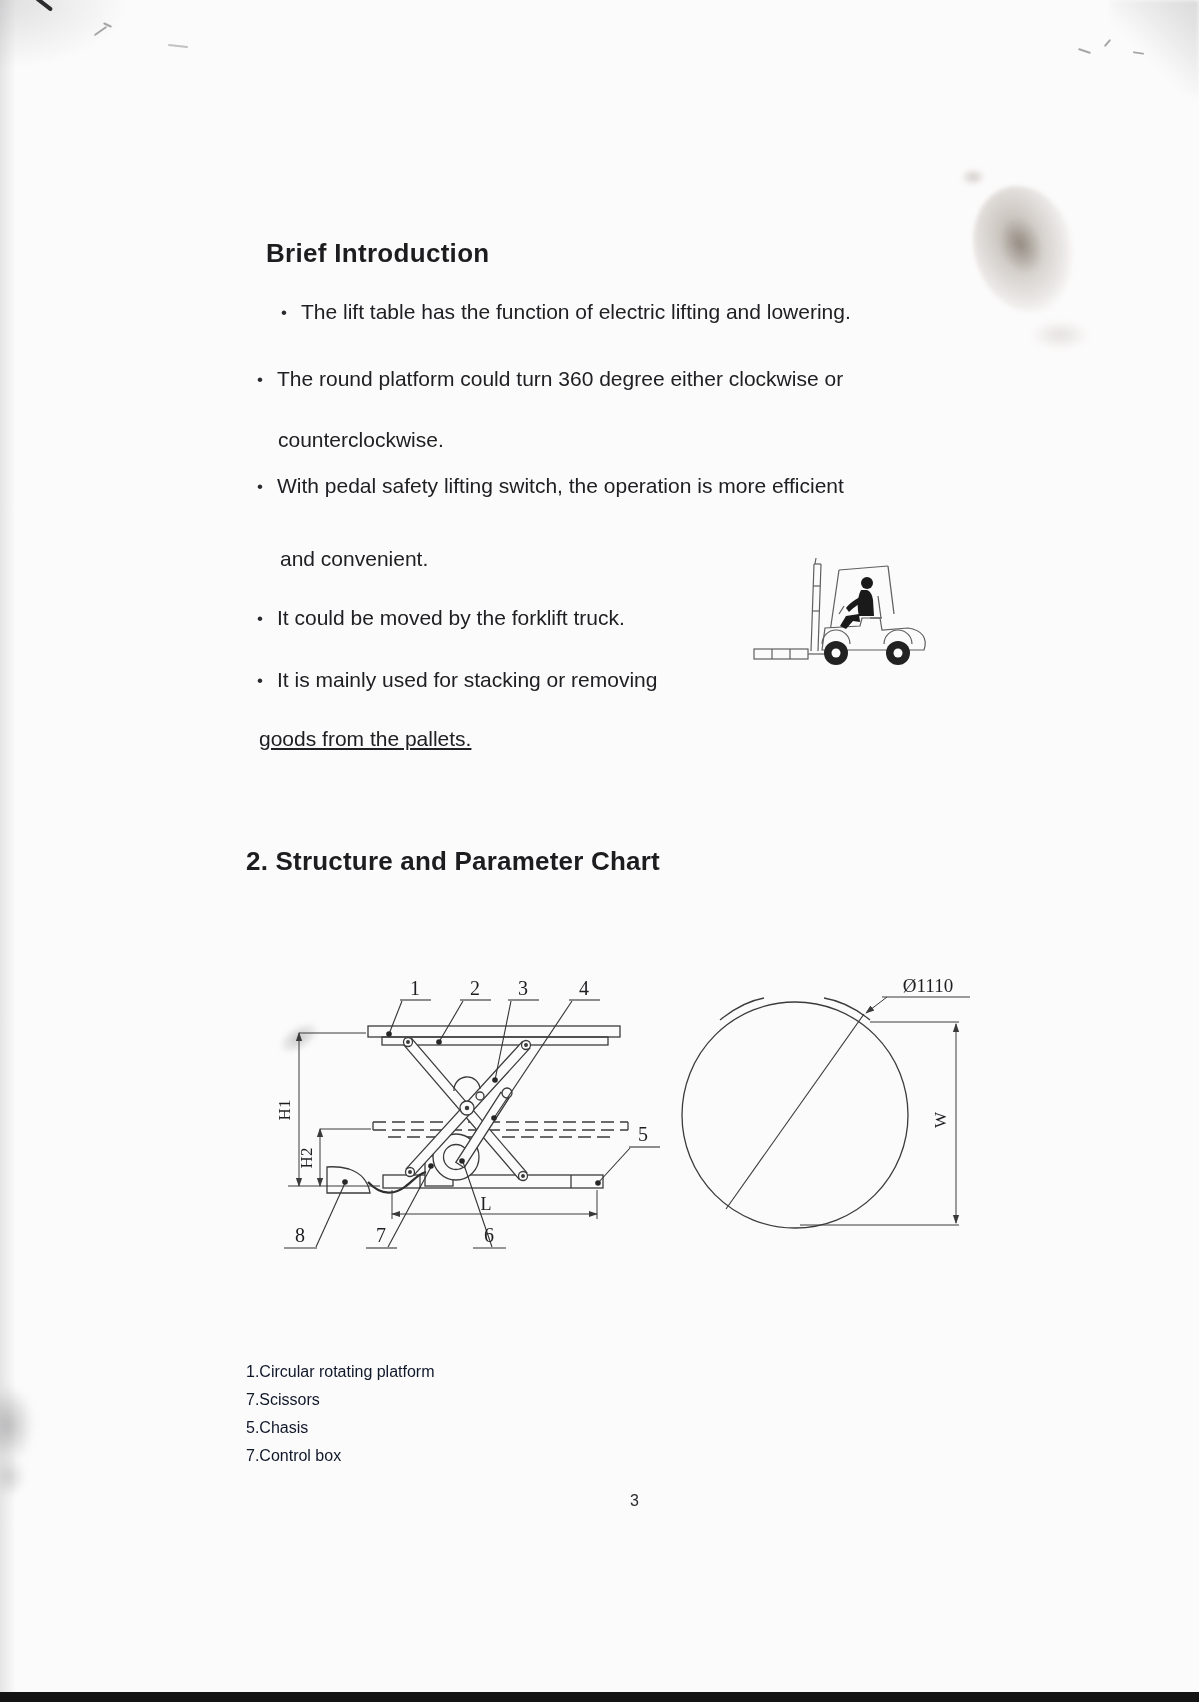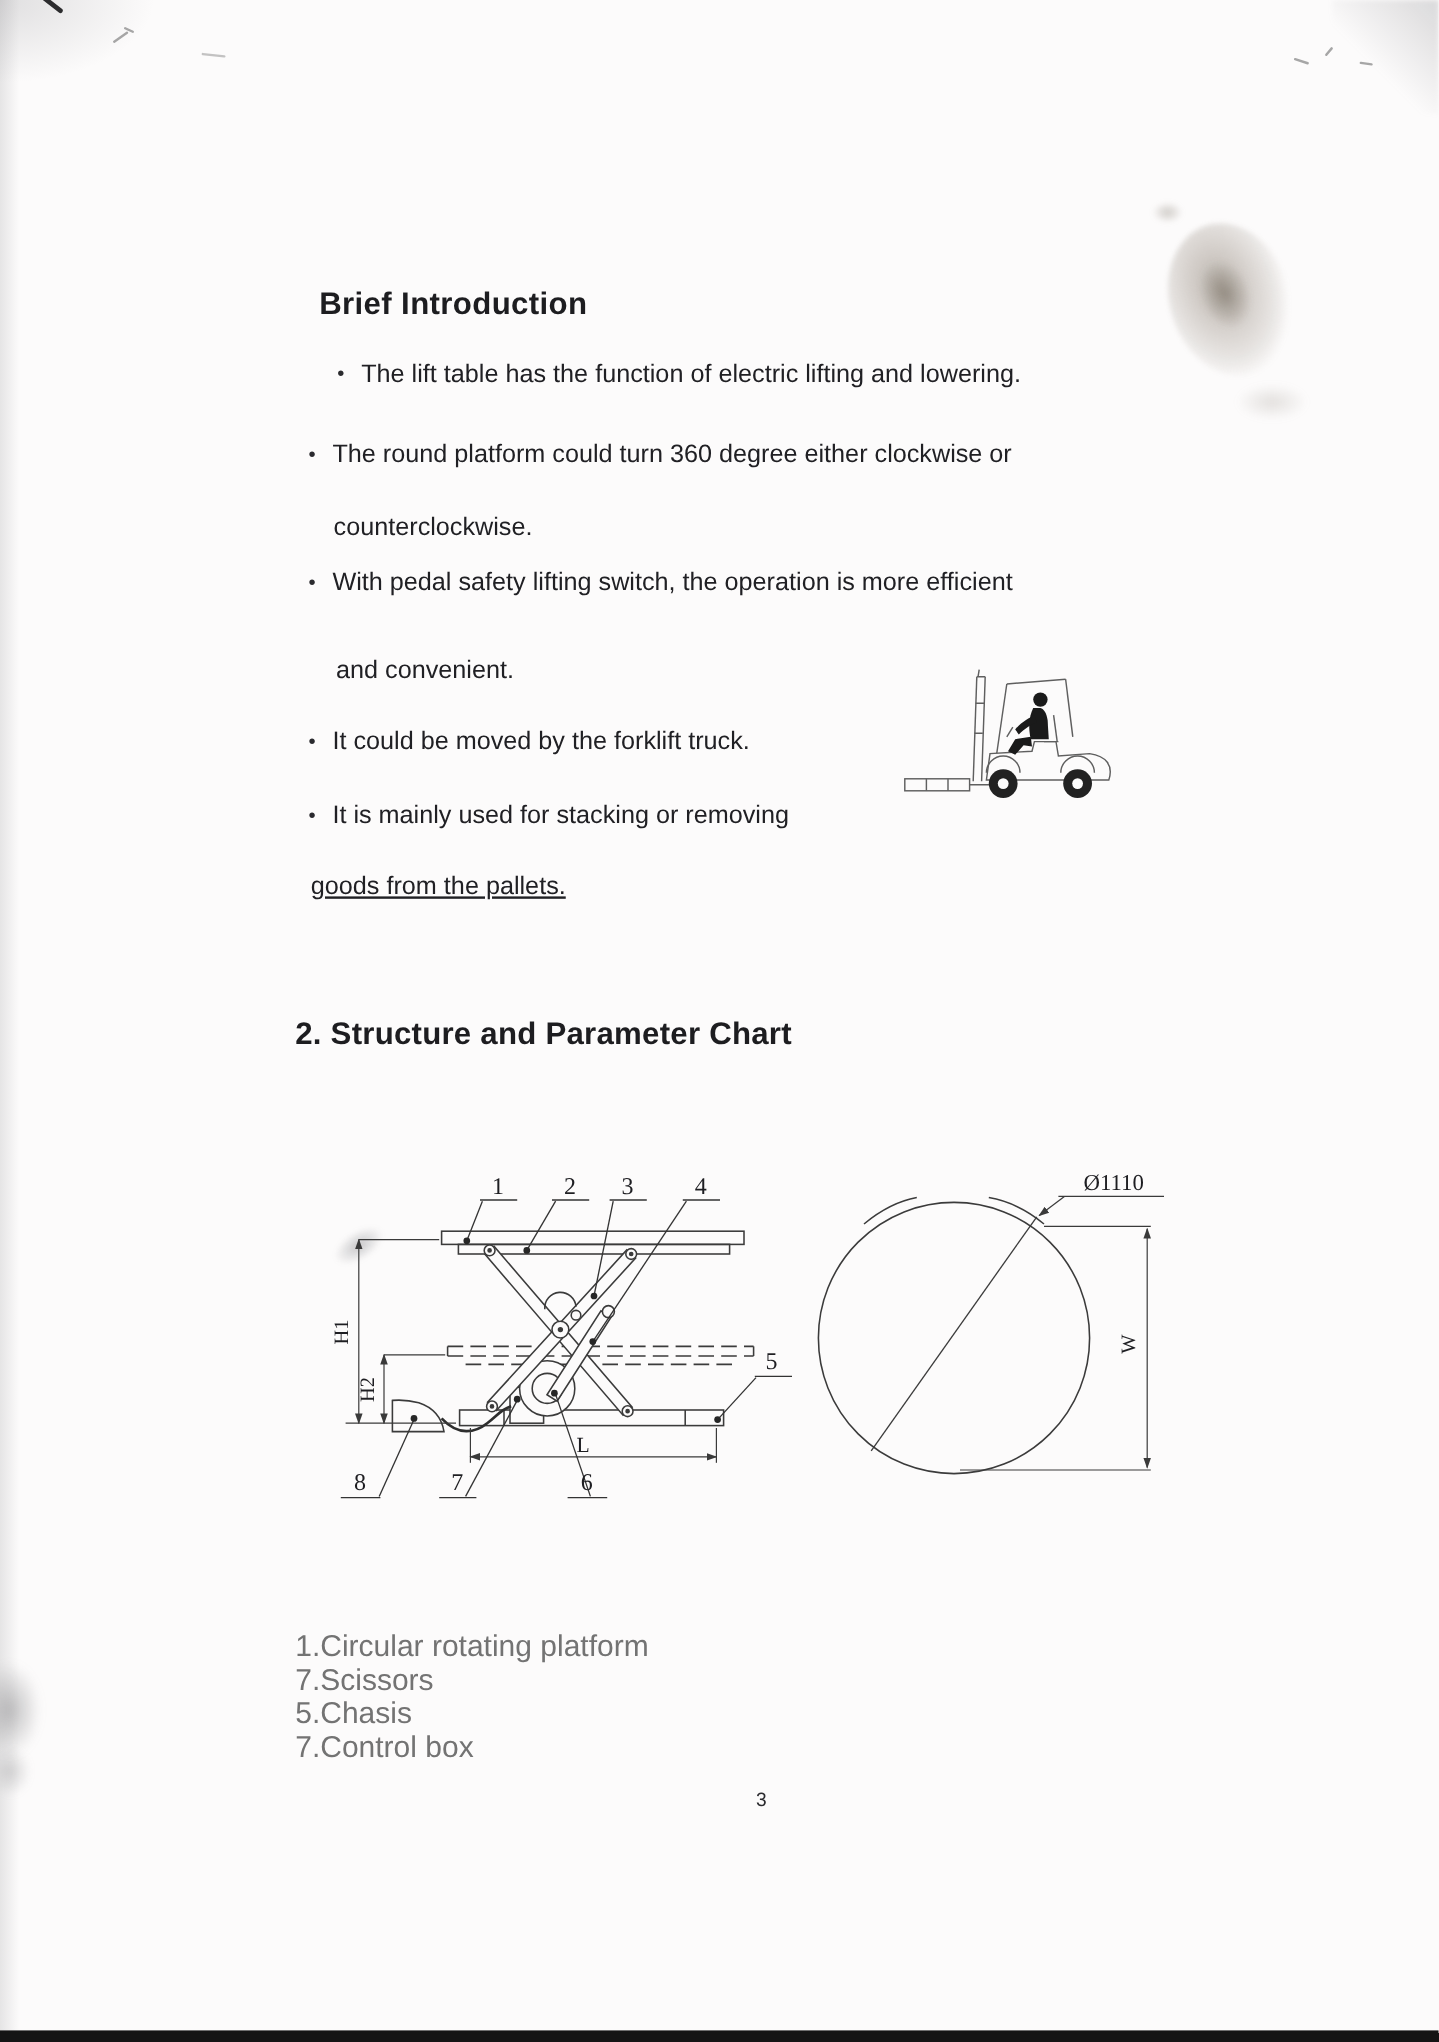--- a/index.html
+++ b/index.html
@@ -7,21 +7,21 @@
         font-family:"Liberation Sans",sans-serif;color:#1d1d20;}
   .abs{position:absolute;}
   
   .title{left:266px;top:238px;font-size:26px;font-weight:bold;letter-spacing:.3px;}
   .h2{left:246px;top:846px;font-size:26px;font-weight:bold;letter-spacing:.2px;}
   .line{font-size:21px;color:#202024;white-space:nowrap;}
   .marker{display:inline-block;width:20px;font-size:17px;vertical-align:1px;color:#2a2a2e;}
   .ln0{left:257px;top:300px;margin-left:24px;} .ln1{left:257px;top:367px;} .ln2{left:278px;top:428px;}
   .ln3{left:257px;top:474px;} .ln4{left:280px;top:547px;} .ln5{left:257px;top:606px;}
   .ln6{left:257px;top:668px;} .ln7{left:259px;top:727px;text-decoration:underline;}
-  .parts{font-size:25px;color:#737373;line-height:28px;white-space:nowrap;}
+  .parts{font-size:16px;color:#0f172a;line-height:28px;white-space:nowrap;}
   .parts-left{left:246px;top:1358px;} .parts-right{left:697px;top:1360px;}
   .pagenum{left:630px;top:1492px;font-size:16px;color:#2a2a2e;}
   
   .forklift{left:752px;top:556px;width:182px;height:112px;}
   .diagram{left:230px;top:950px;width:740px;height:310px;}
   svg text{font-family:"Liberation Serif",serif;fill:#1e1e22;}
   
   .stain{position:absolute;border-radius:50%;pointer-events:none;}
   .stain-leaf{left:975px;top:185px;width:100px;height:130px;transform:rotate(-18deg);
     background:radial-gradient(ellipse at 45% 40%,rgba(125,112,98,.5),rgba(125,112,98,.16) 55%,transparent 72%);

